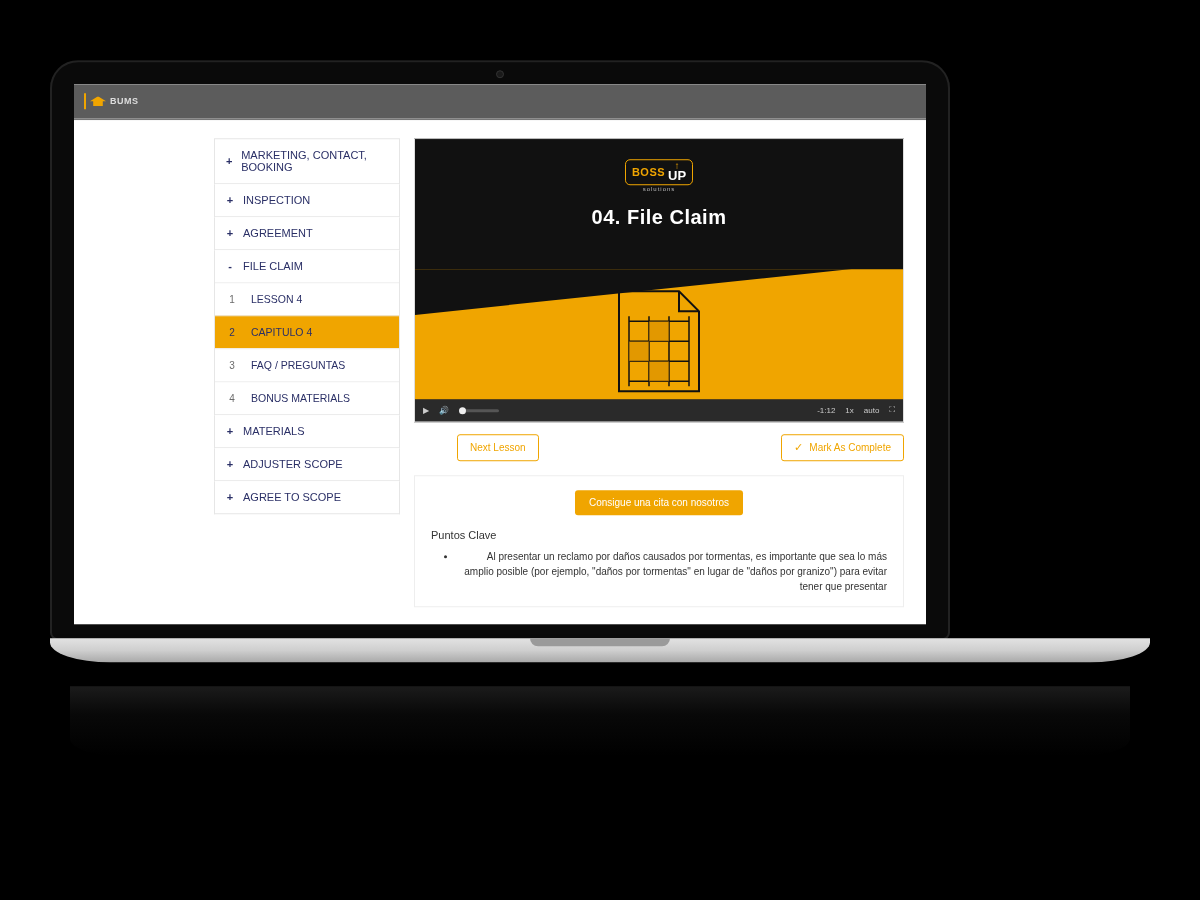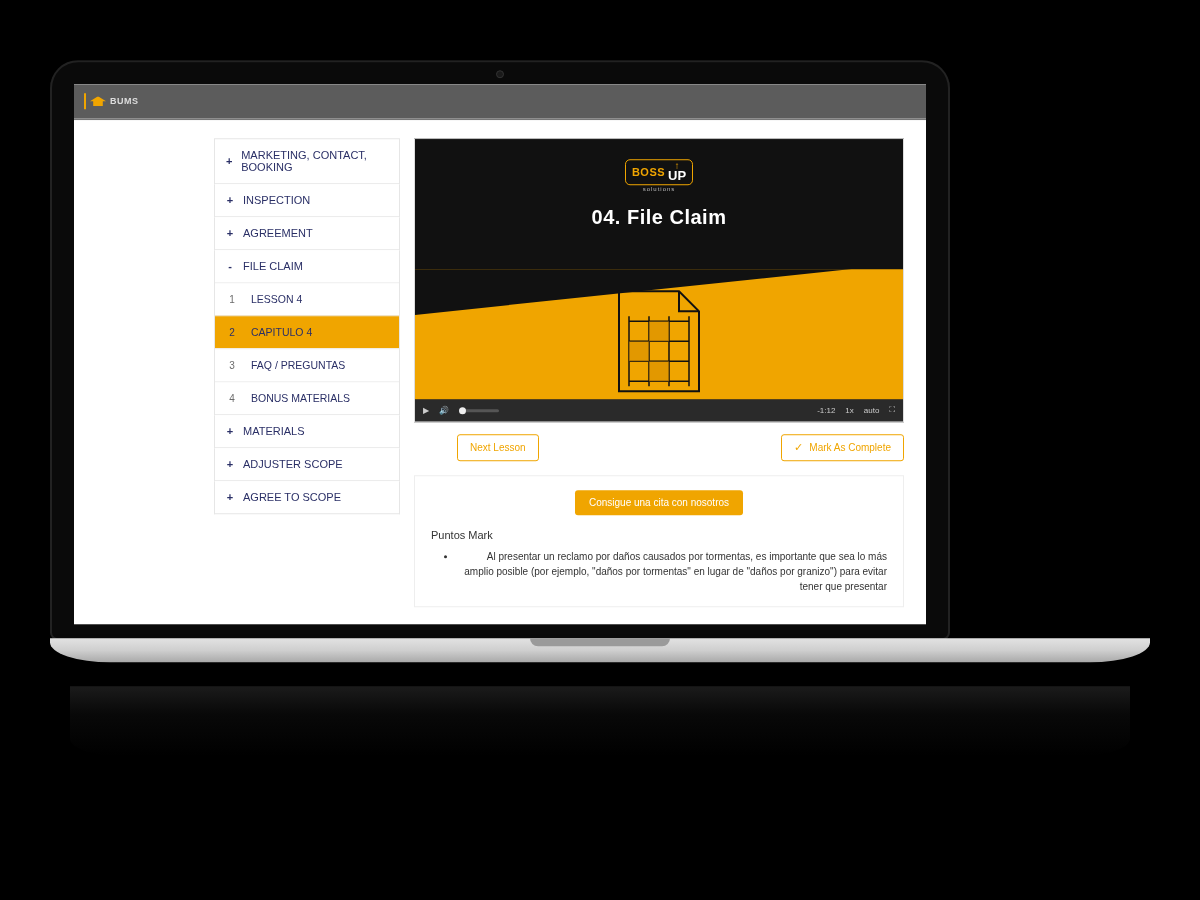--- a/index.html
+++ b/index.html
@@ -224,21 +224,21 @@
               <div class="lesson-actions">
                 <button class="btn-outline">Next Lesson</button>
                 <button class="btn-outline btn-check">
                   <span class="chk">✓</span>
                   <span>Mark As Complete</span>
                 </button>
               </div>
 
               <div class="card">
                 <button class="cta">Consigue una cita con nosotros</button>
-                <div class="section-label">Puntos Mark</div>
+                <div class="section-label">Puntos Clave</div>
                 <ul class="bullets">
                   <li>Al presentar un reclamo por daños causados por tormentas, es importante que sea lo más amplio posible (por ejemplo, "daños por tormentas" en lugar de "daños por granizo") para evitar tener que presentar</li>
                 </ul>
               </div>
             </div>
           </div>
         </div>
       </div>
 
     </div>

